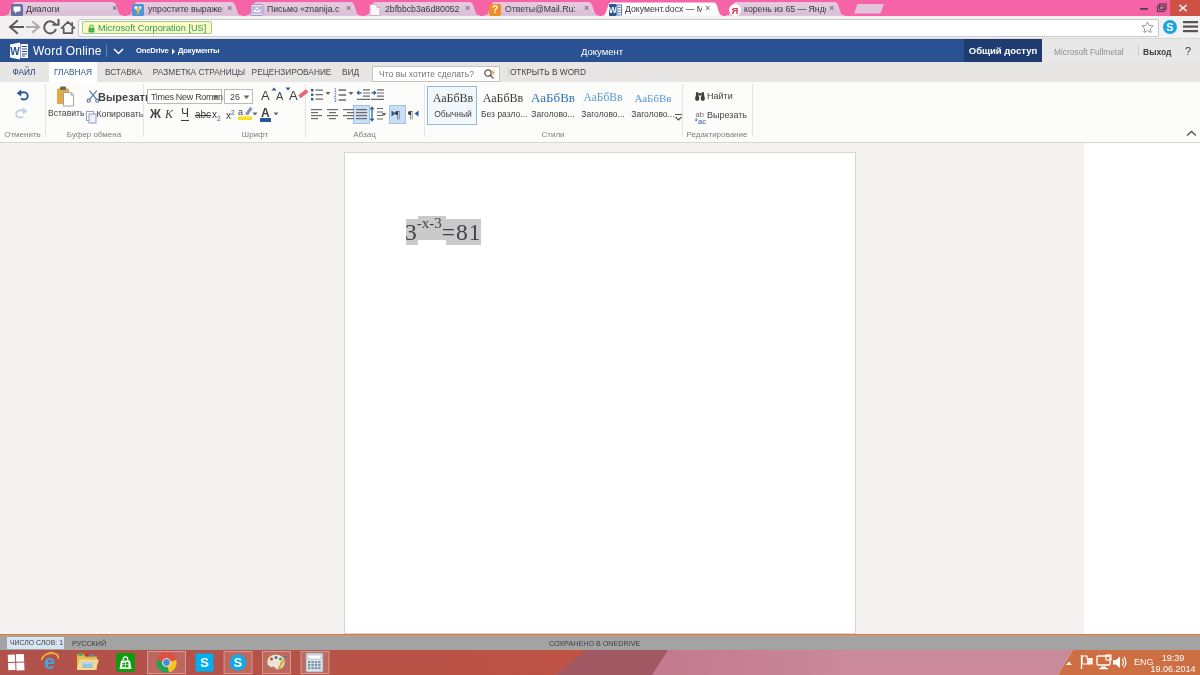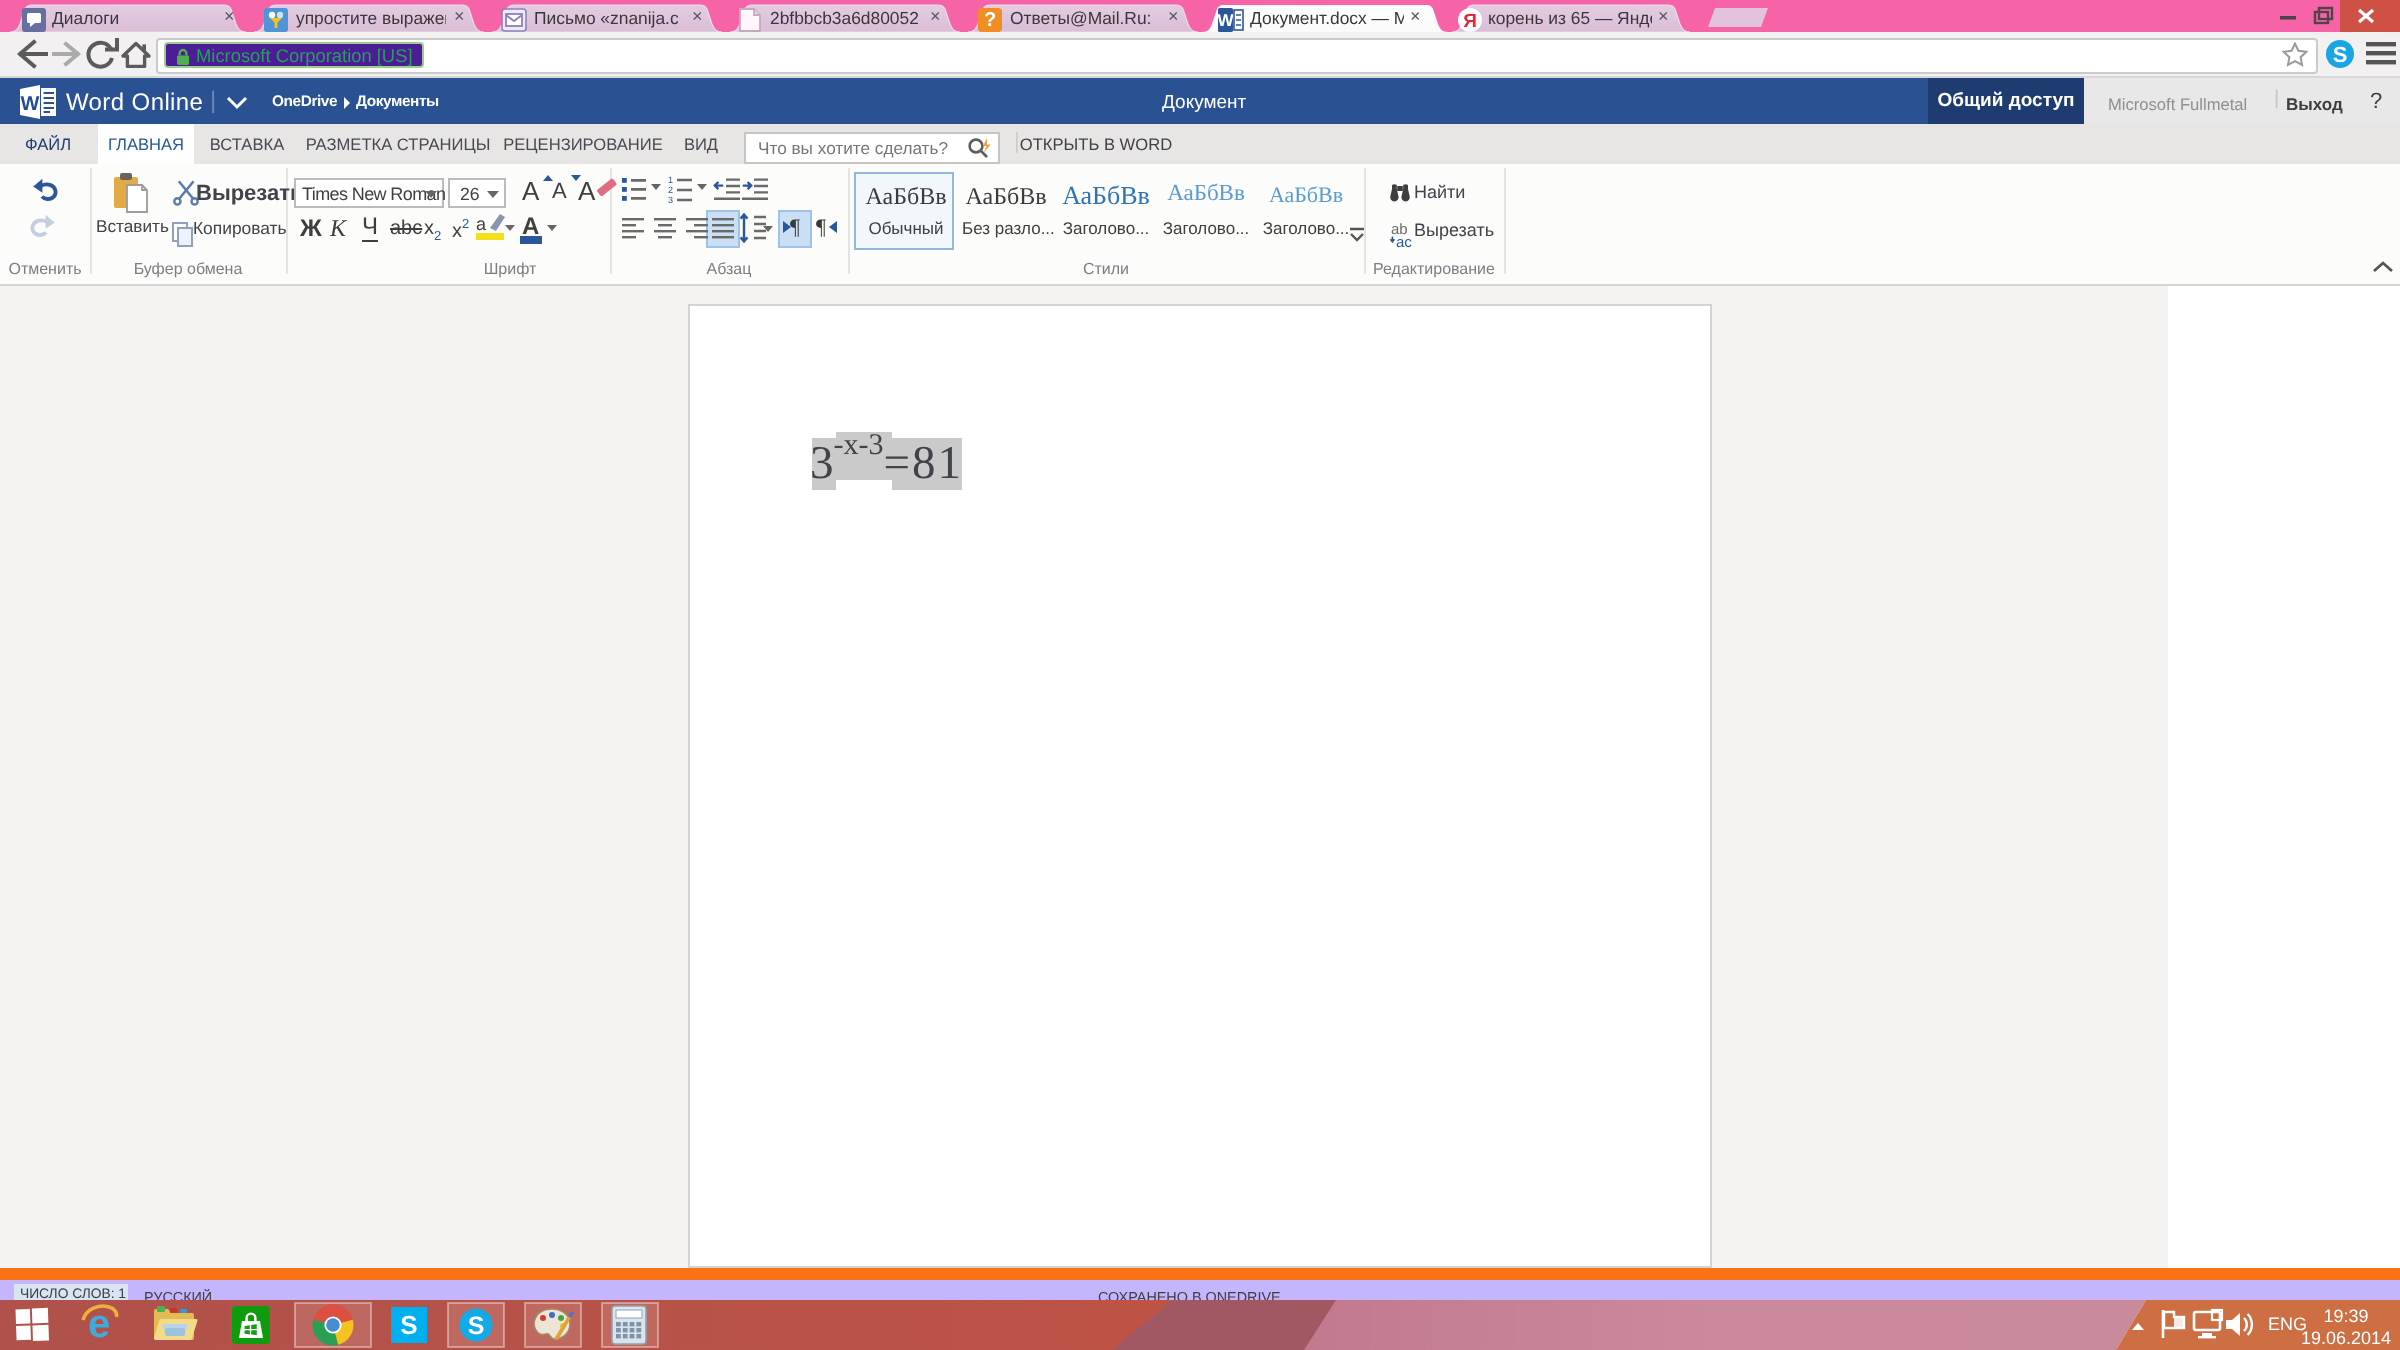--- a/index.html
+++ b/index.html
@@ -5,38 +5,38 @@
   body{width:1200px;height:675px;overflow:hidden;font-family:"Liberation Sans",sans-serif;}
   #root{position:relative;width:1200px;height:675px;background:#fff;overflow:hidden;}
   .abs{position:absolute;}
   
   #tabstrip{left:0;top:0;width:1200px;height:16px;background:#f763a7;}
   .tabtxt{position:absolute;top:3.5px;font-size:8.7px;color:#3a373c;white-space:nowrap;overflow:hidden;}
   .tabx{position:absolute;top:3px;font-size:9px;color:#5a585e;}
   
   #btoolbar{left:0;top:16px;width:1200px;height:23px;background:#f2f0f0;border-bottom:1px solid #d9d7d6;box-sizing:border-box;}
   #addrbar{position:absolute;left:78px;top:2.5px;width:1079px;height:16px;background:#fff;border:1px solid #cbc9c9;border-radius:2px;}
-  #evbadge{position:absolute;left:3px;top:1.5px;height:11px;background:#4c1d95;border:1px solid #9dcc90;border-radius:2px;font-size:9.2px;color:#23a05c;padding:0 5px 0 15px;line-height:12px;white-space:nowrap;}
+  #evbadge{position:absolute;left:3px;top:1.5px;height:11px;background:#fef9c3;border:1px solid #9dcc90;border-radius:2px;font-size:9.2px;color:#23a05c;padding:0 5px 0 15px;line-height:12px;white-space:nowrap;}
   #urltxt{position:absolute;left:134px;top:2px;font-size:9.6px;color:#3a3a3a;white-space:nowrap;}
   
   #wheader{left:0;top:39px;width:1200px;height:23px;background:#2a5191;}
   
   #rtabs{left:0;top:62px;width:1200px;height:20px;background:#e8e6e5;}
   .rtab{position:absolute;top:0;height:20px;line-height:21px;font-size:8.3px;color:#474a50;letter-spacing:0;transform:translateX(-50%);white-space:nowrap;}
   
   #ribbon{left:0;top:82px;width:1200px;height:60px;background:#fcfcfb;border-bottom:1px solid #d7d5d3;box-sizing:content-box;}
   .gsep{position:absolute;top:2px;width:1px;height:53px;background:#e6e4e2;}
   .glabel{position:absolute;top:48px;font-size:8px;color:#7c7e82;text-align:center;white-space:nowrap;}
   .btxt{position:absolute;font-size:9px;color:#424348;white-space:nowrap;}
   
   #docarea{left:0;top:143px;width:1084px;height:491px;background:#f4f3f2;}
   #page{position:absolute;left:344px;top:9px;width:512px;height:482px;background:#fff;border:1px solid #d6d4d2;box-sizing:border-box;}
   .selr{position:absolute;background:#cacaca;}
   
-  #statusbar{left:0;top:634px;width:1200px;height:16px;background:#c4b5fd;border-top:6px solid #f97316;box-sizing:border-box;}
+  #statusbar{left:0;top:634px;width:1200px;height:16px;background:#a3a3a3;border-top:1px solid #f97316;box-sizing:border-box;}
   .stxt{position:absolute;font-size:7.5px;color:#3e3e40;white-space:nowrap;}
   
   #taskbar{left:0;top:650px;width:1200px;height:25px;}
 </style></head>
 <body>
 <div id="root">
 <div id="tabstrip" class="abs">
 <svg width="1200" height="16" style="position:absolute;left:0;top:0">
 <defs>
           <linearGradient id="tgi" x1="0" y1="0" x2="0" y2="1">

